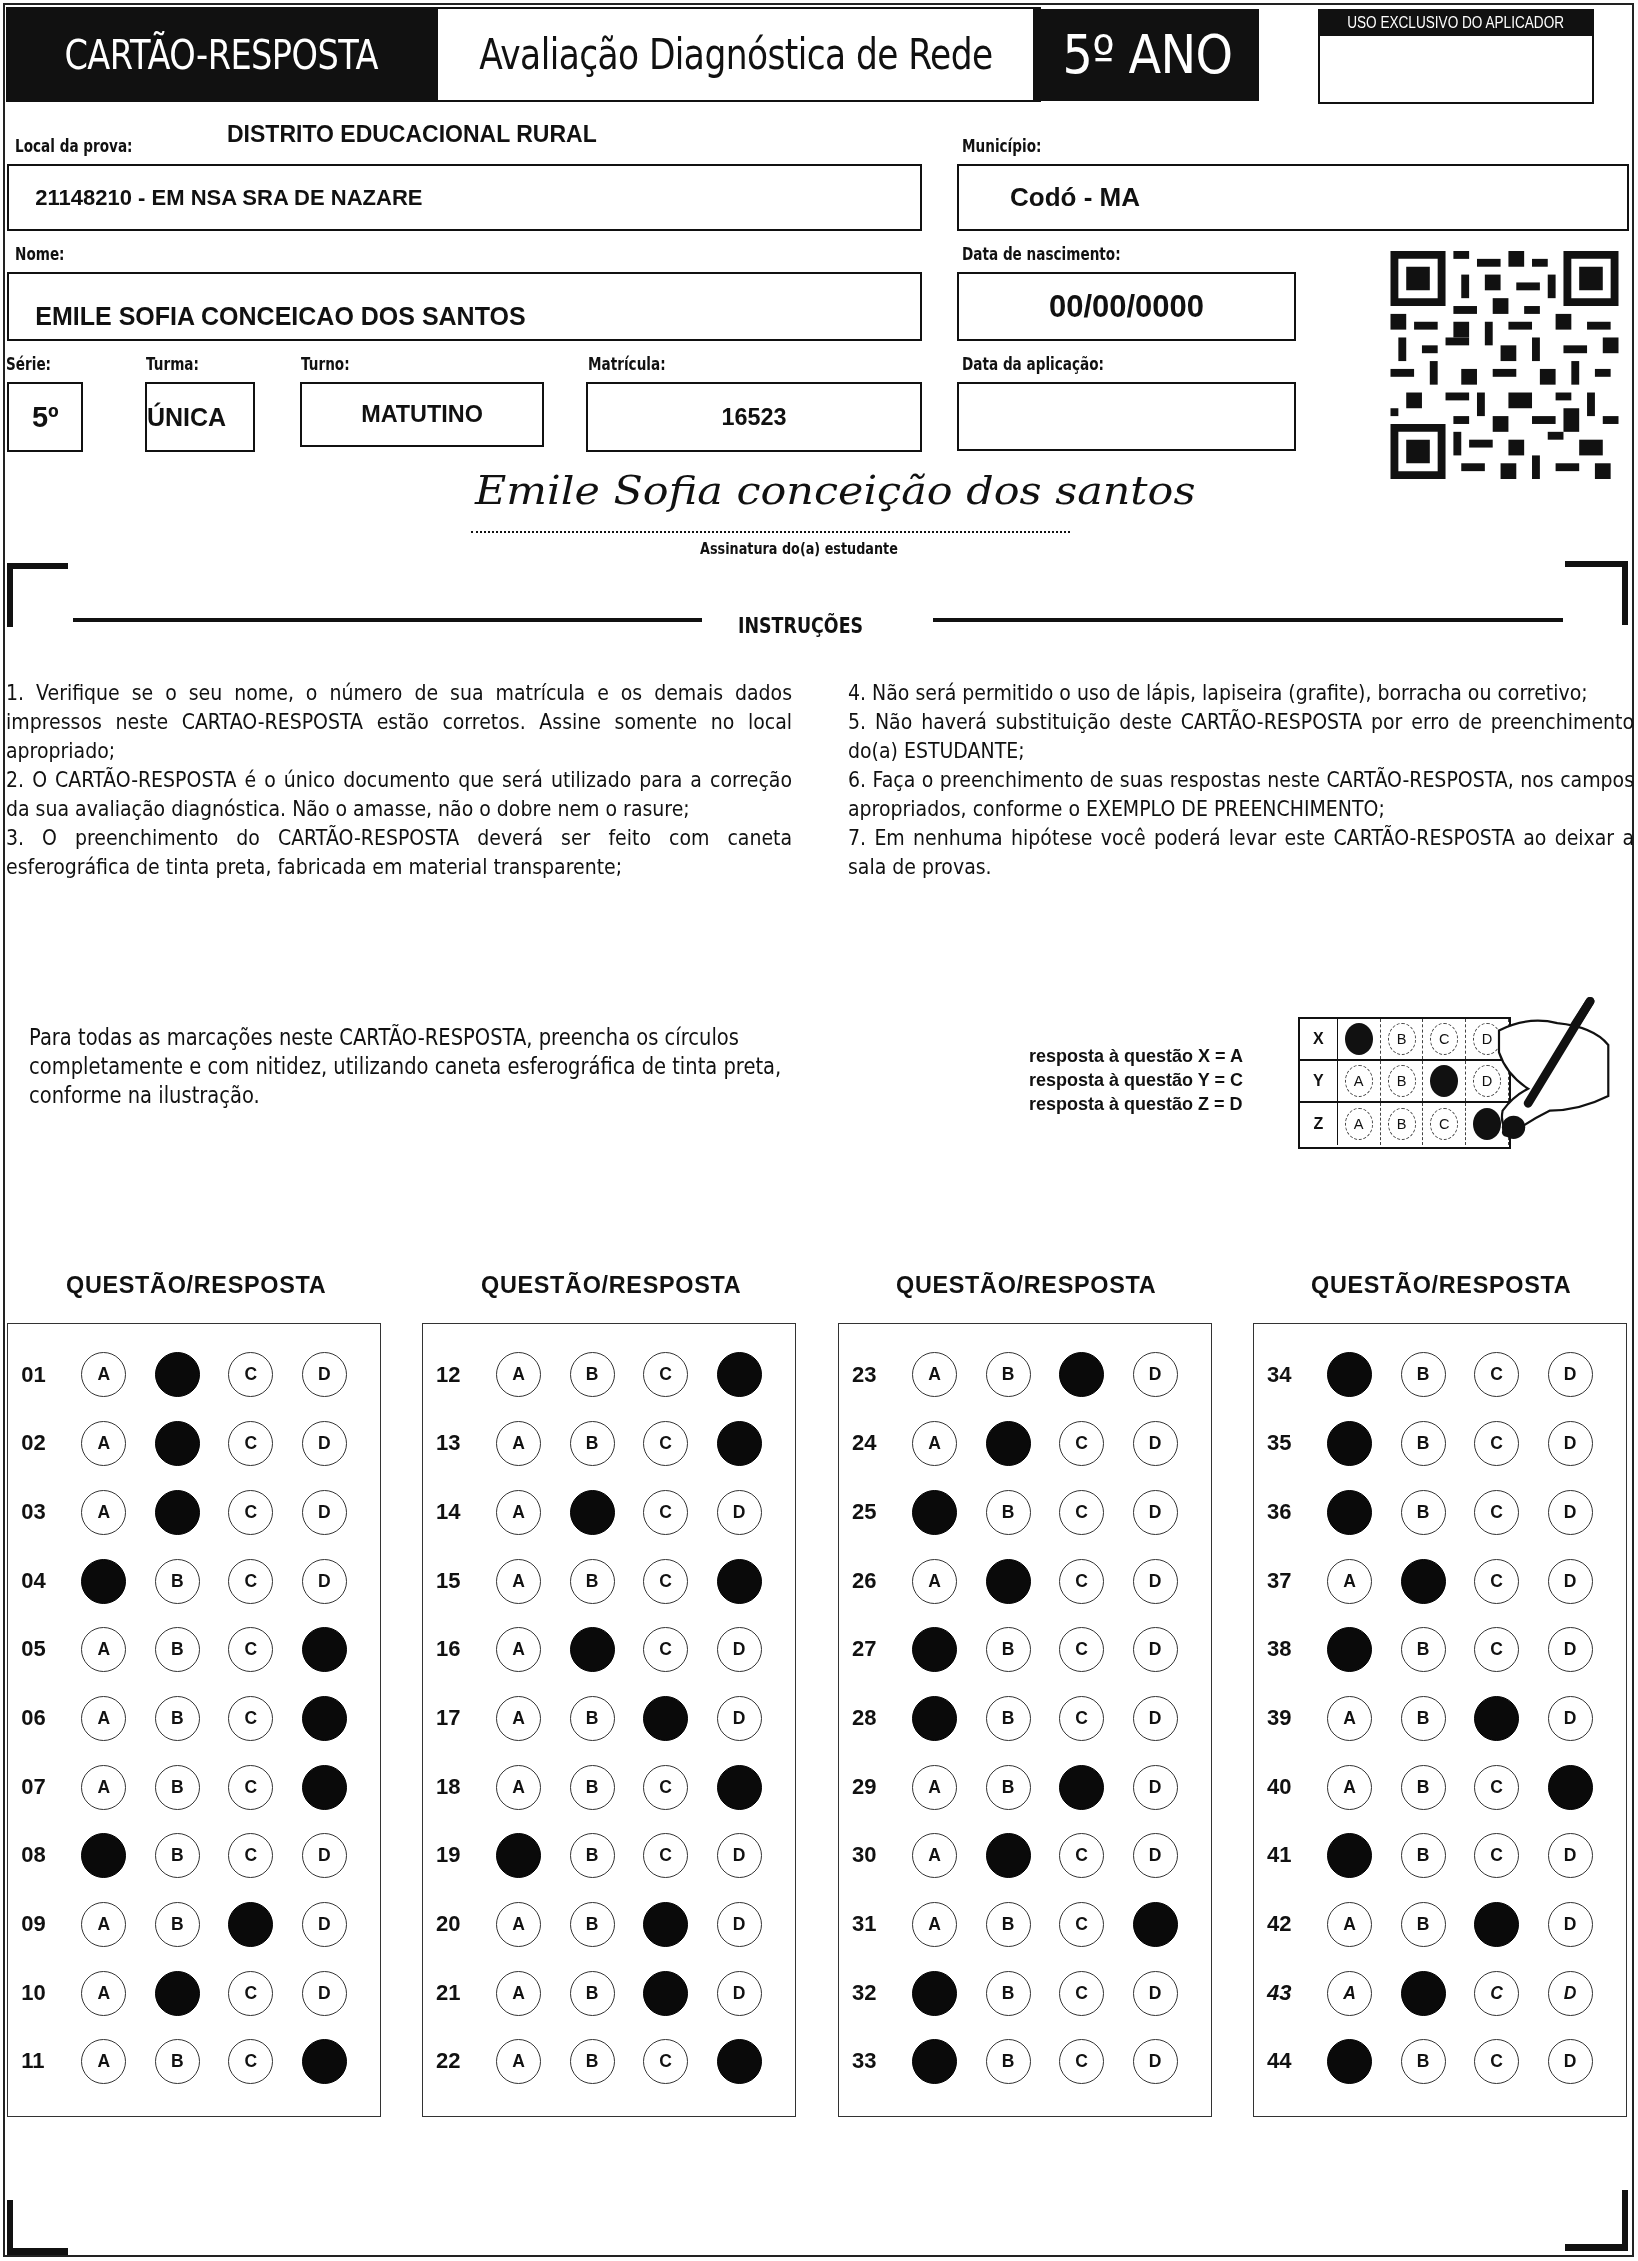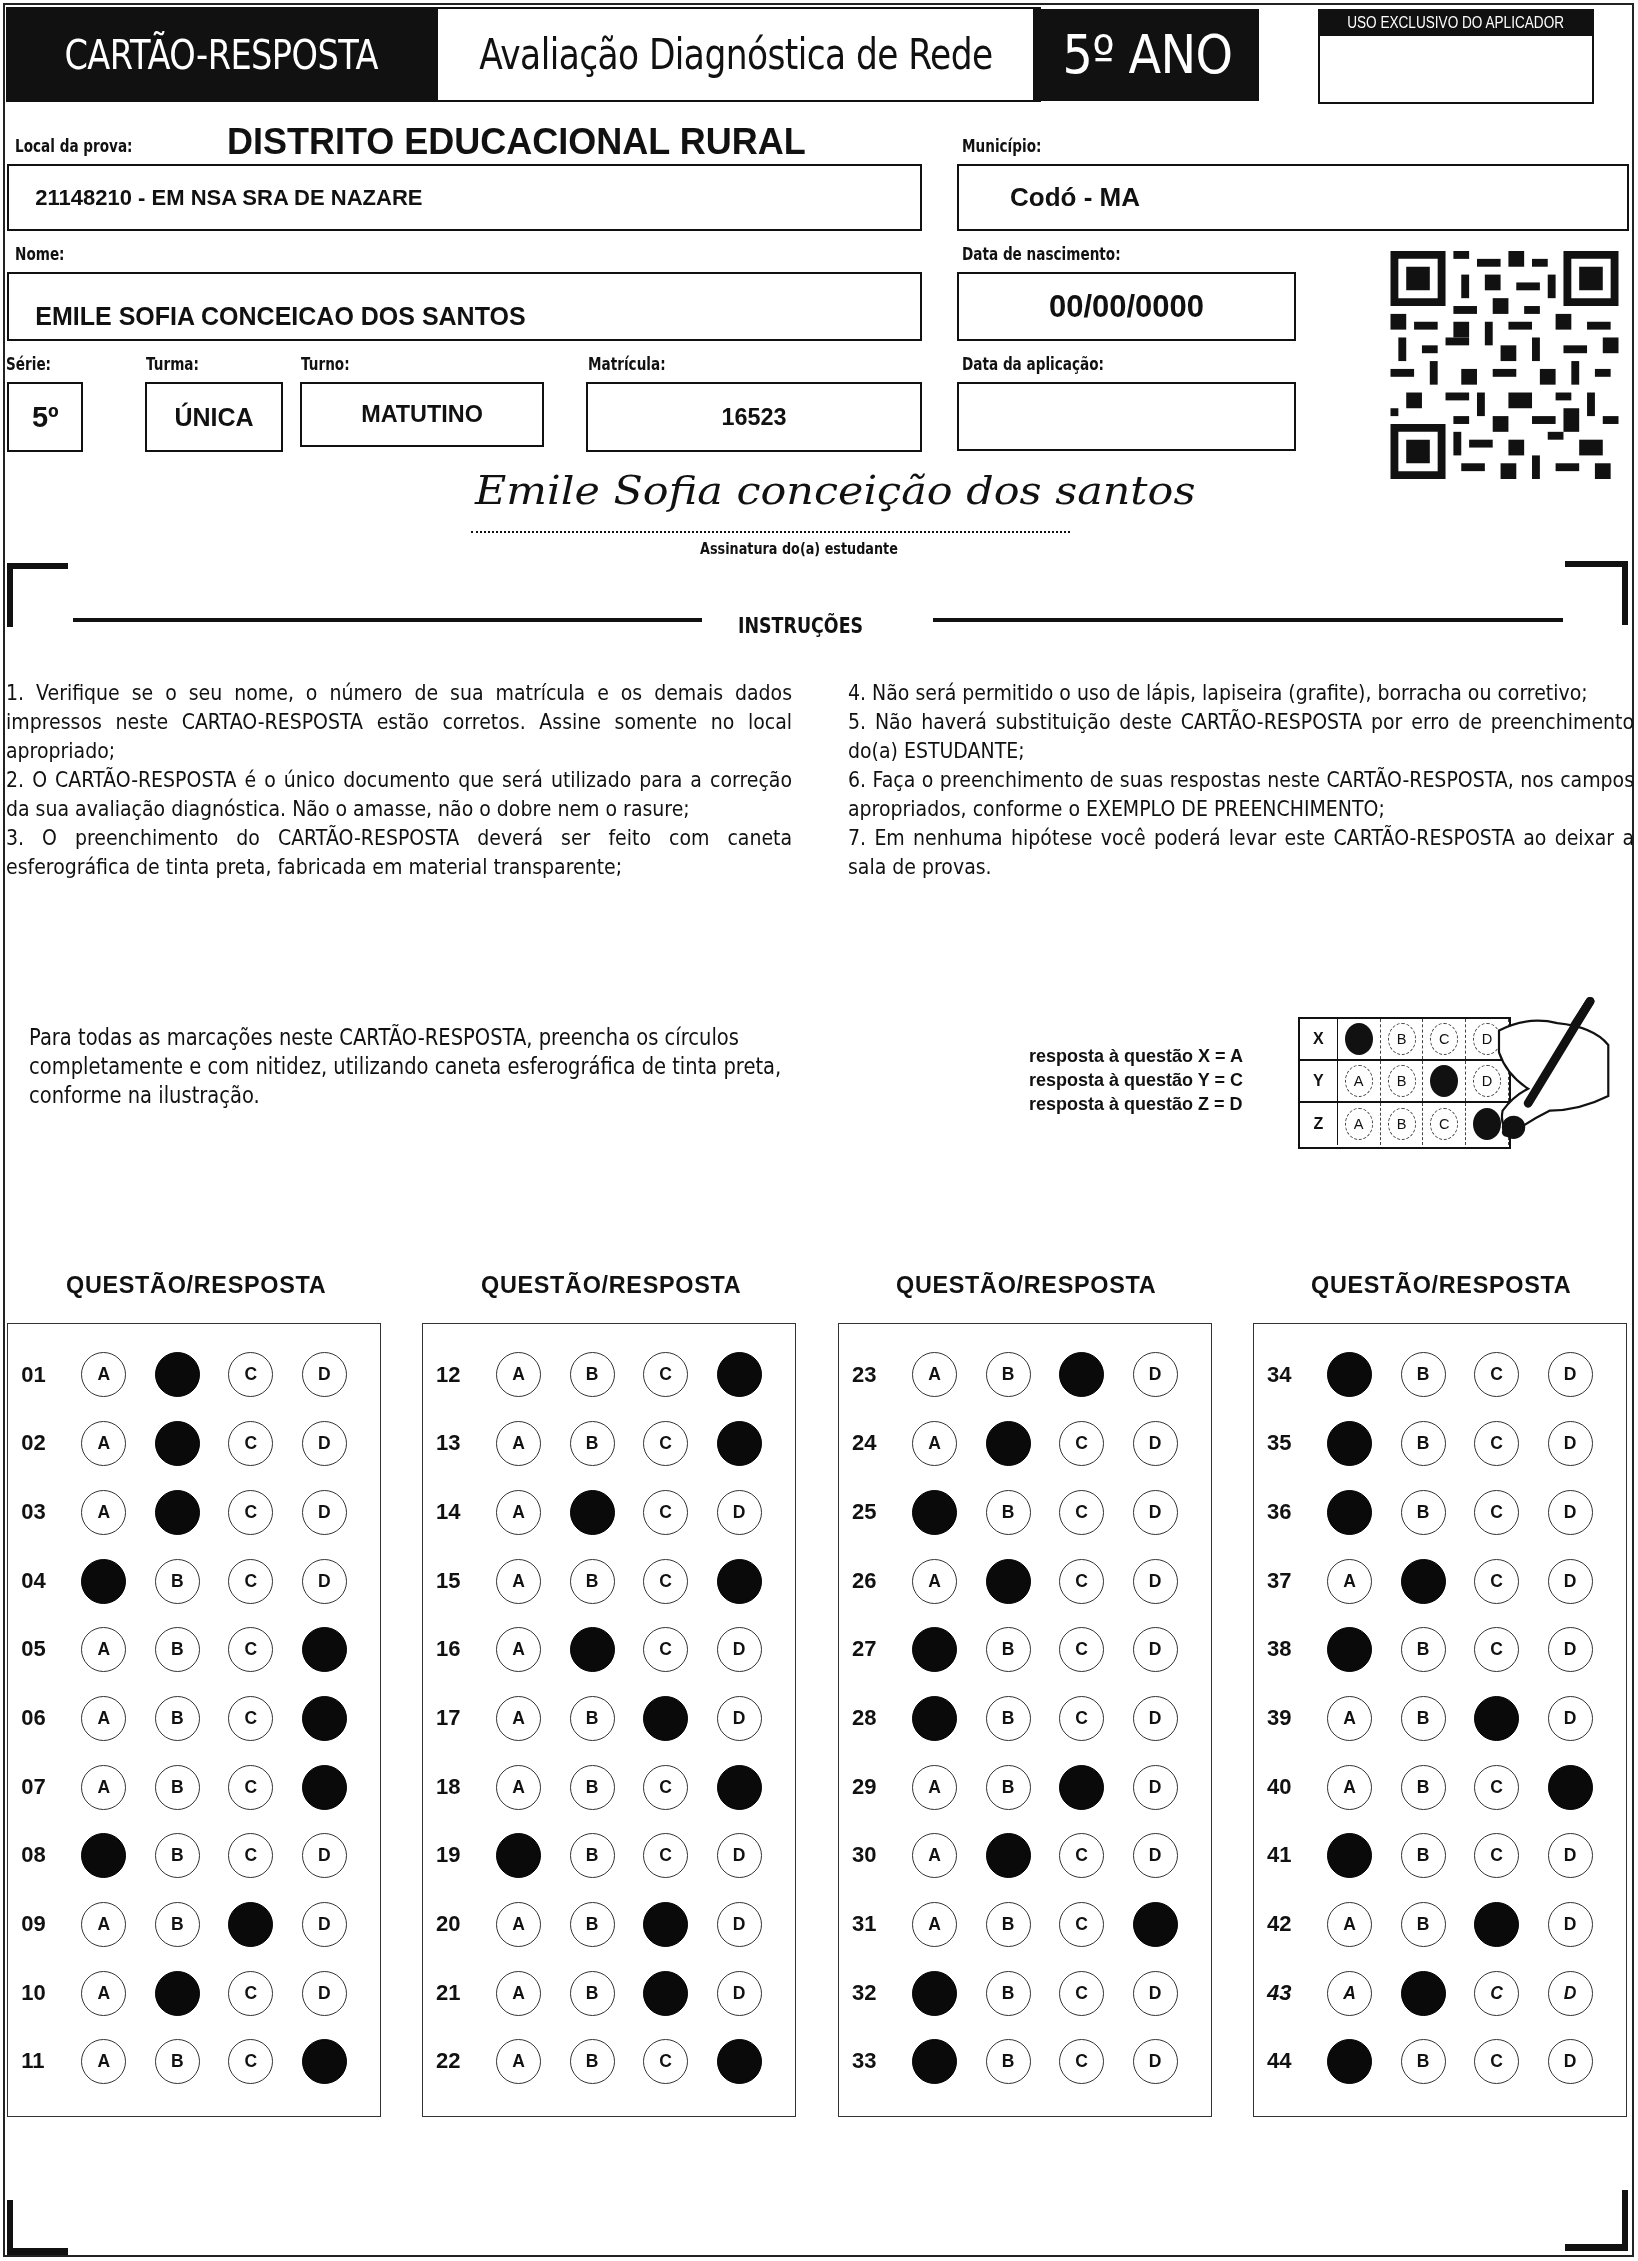--- a/index.html
+++ b/index.html
@@ -37,21 +37,21 @@
   <span class="title-text" style="font-size:53px;transform:scaleX(0.9);">5º ANO</span>
 </div>
 
 <div class="abs" style="left:1318px;top:8.8px;width:276px;height:95px;border:2.2px solid #111;box-sizing:border-box;">
   <div class="hdr-black" style="height:25px;font-size:16px;">
     <span style="transform:scaleX(0.85);white-space:nowrap;">USO EXCLUSIVO DO APLICADOR</span>
   </div>
 </div>
 
 <div class="abs lbl" style="left:14.6px;top:136px;">Local da prova:</div>
-<div class="abs" style="left:227px;top:121px;font-size:36px;font-weight:bold;">DISTRITO EDUCACIONAL RURAL</div>
+<div class="abs" style="left:227px;top:121px;font-size:23px;font-weight:bold;">DISTRITO EDUCACIONAL RURAL</div>
 <div class="box" style="left:7.3px;top:164px;width:915px;height:67px;padding-left:26px;">
   <span class="val" style="font-size:22px;">21148210 - EM NSA SRA DE NAZARE</span>
 </div>
 
 <div class="abs lbl" style="left:962px;top:136px;">Município:</div>
 <div class="box" style="left:957px;top:164px;width:672px;height:67px;padding-left:51px;">
   <span class="val" style="font-size:26px;">Codó - MA</span>
 </div>
 
 <div class="abs lbl" style="left:14.6px;top:244px;">Nome:</div>
@@ -62,21 +62,21 @@
 <div class="abs lbl" style="left:962px;top:244px;">Data de nascimento:</div>
 <div class="box" style="left:957px;top:272px;width:339px;height:69px;justify-content:center;">
   <span class="val" style="font-size:31px;">00/00/0000</span>
 </div>
 
 <div class="abs lbl" style="left:5.8px;top:354px;">Série:</div>
 <div class="box" style="left:7.3px;top:382px;width:76px;height:70px;justify-content:center;">
   <span class="val" style="font-size:29px;">5º</span>
 </div>
 <div class="abs lbl" style="left:146px;top:354px;">Turma:</div>
-<div class="box" style="left:145px;top:382px;width:138px;height:70px;justify-content:center;">
+<div class="box" style="left:145px;top:382px;width:110px;height:70px;justify-content:flex-start;">
   <span class="val" style="font-size:25px;">ÚNICA</span>
 </div>
 <div class="abs lbl" style="left:301px;top:354px;">Turno:</div>
 <div class="box" style="left:300px;top:382px;width:244px;height:65px;justify-content:center;">
   <span class="val">MATUTINO</span>
 </div>
 <div class="abs lbl" style="left:588px;top:354px;">Matrícula:</div>
 <div class="box" style="left:586px;top:382px;width:336px;height:70px;justify-content:center;">
   <span class="val">16523</span>
 </div>

